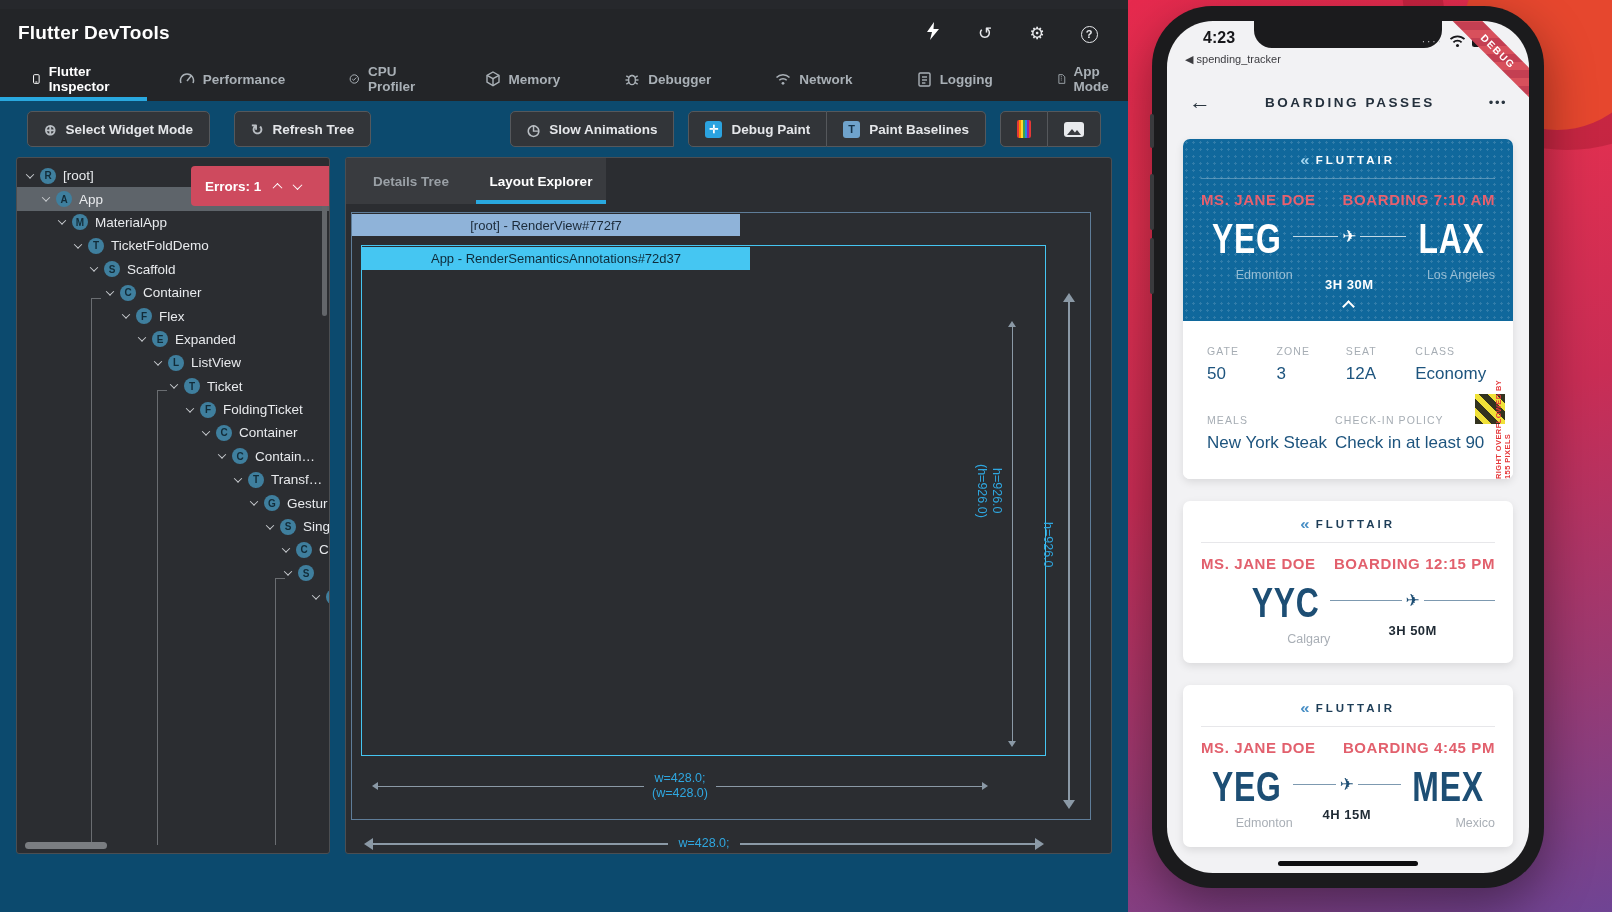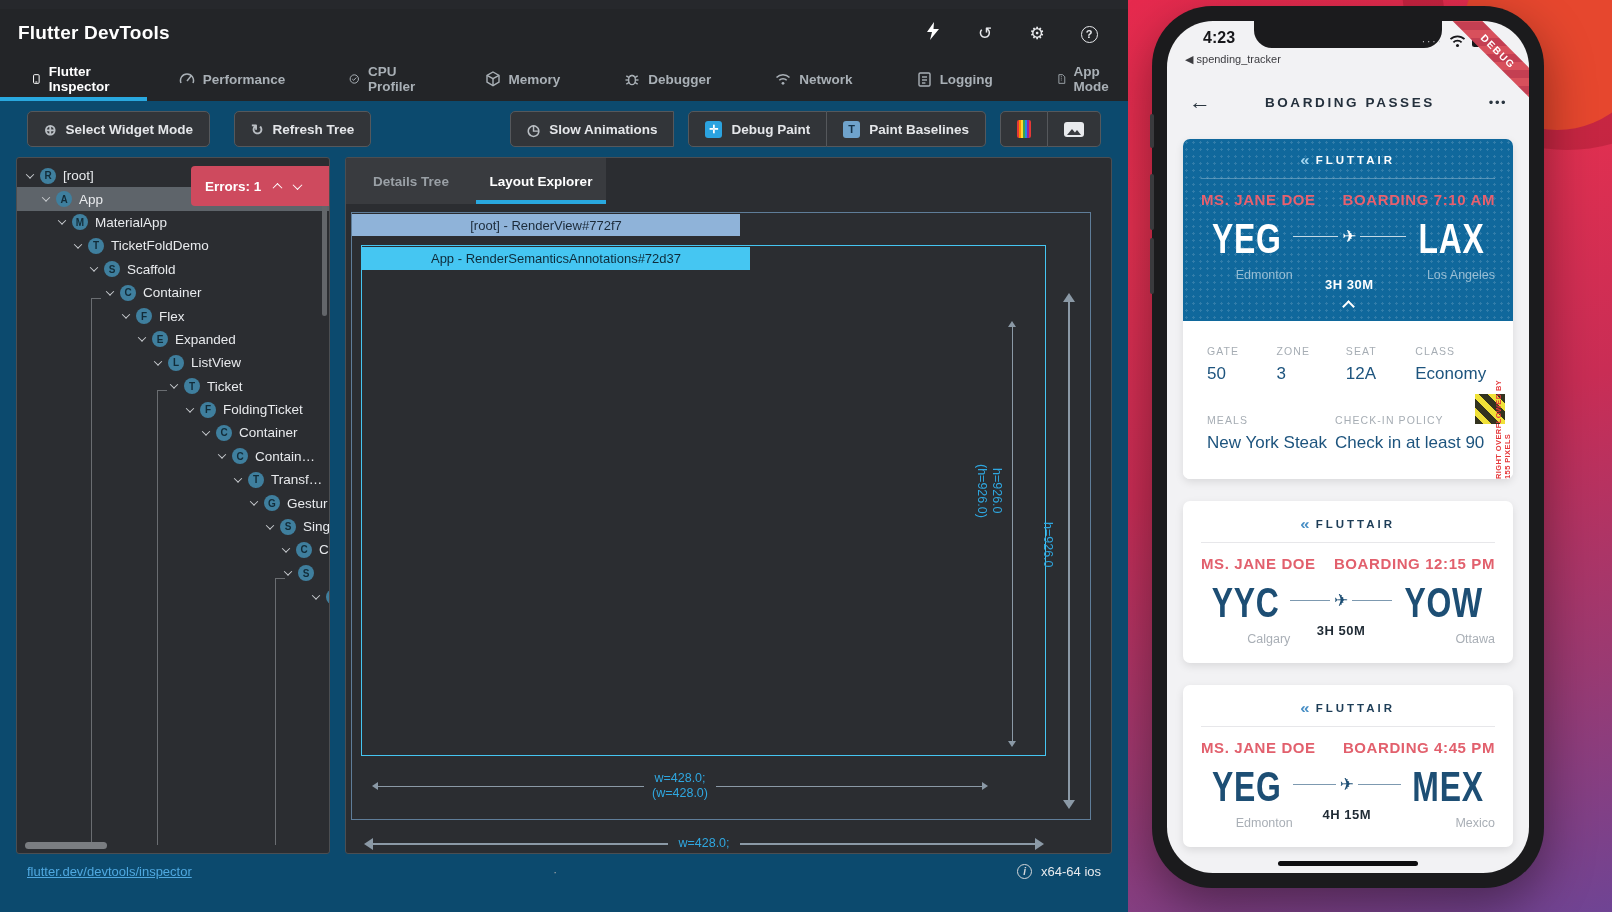--- a/index.html
+++ b/index.html
@@ -440,28 +440,20 @@
             <span class="tri lf"></span>
               <span class="a-line-h th"></span>
             <span class="dimlabel" style="padding:0 10px;">w=428.0;</span>
             <span class="a-line-h th"></span>
               <span class="tri rt"></span>
           </div>
         </div>
       </div>
     </div>
 
-    <div class="dt-statusbar">
-      <span class="sb-link">flutter.dev/devtools/inspector</span>
-      <span class="sb-dot">·</span>
-      <span class="sb-right">
-        <span class="info-ic">i</span>
-        <span>x64-64 ios</span>
-      </span>
-    </div>
     <div class="dt-strip"></div>
   </div>
 
   <div class="desktop">
     <div class="ring"></div>
     <div class="blob"></div>
 
     <div class="phone">
       <div class="sidebtn" style="top:108px;height:34px;"></div>
       <div class="sidebtn" style="top:168px;height:56px;"></div>
@@ -575,24 +567,20 @@
                 <div class="city">Calgary</div>
               </div>
               <div class="rmid">
                 <div class="planeline">
                     <span class="pl"></span>
                     <span class="plane">✈</span>
                     <span class="pl"></span>
                   </div>
                 <div class="dur">3H 50M</div>
               </div>
-              <div class="rcol">
-                <span class="code">YOW</span>
-                <div class="city">Ottawa</div>
-              </div>
             </div>
           </div>
 
           <div class="ticket t-white">
             <div class="logo-row">
               <span class="logo-mark">«</span>
               <span class="logo-txt">FLUTTAIR</span>
             </div>
             <div class="t-div"></div>
             <div class="meta-row">

